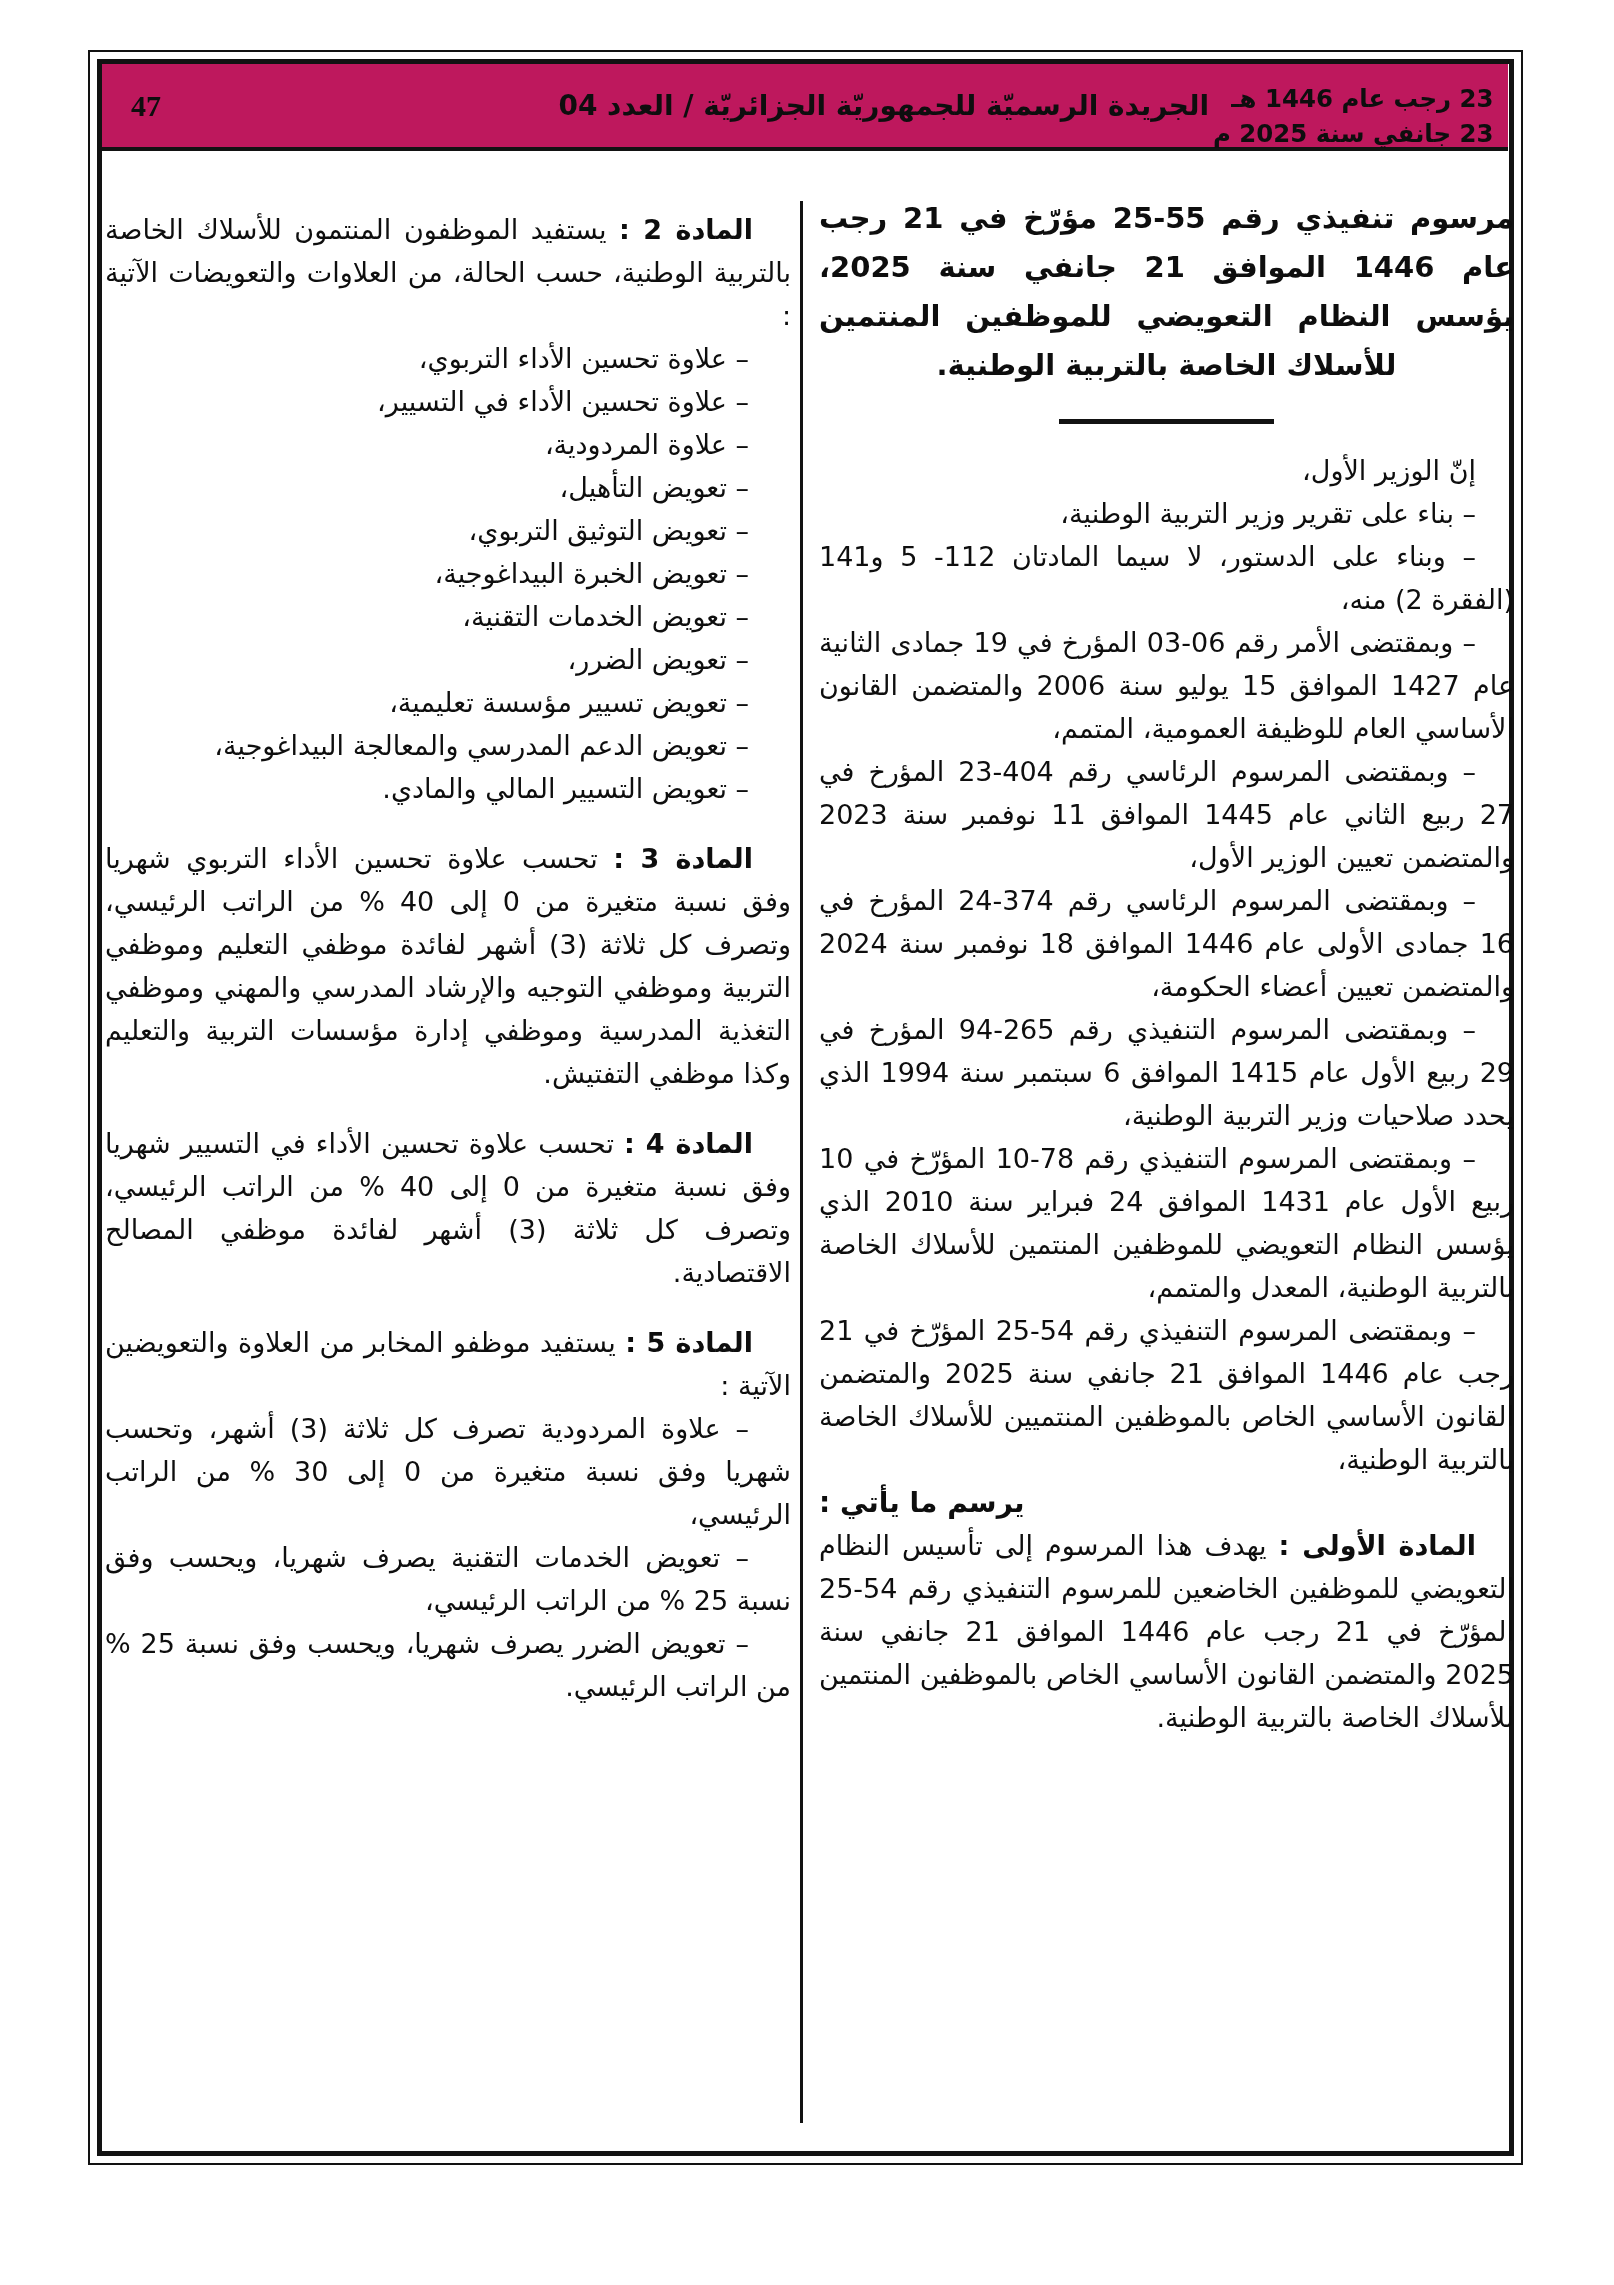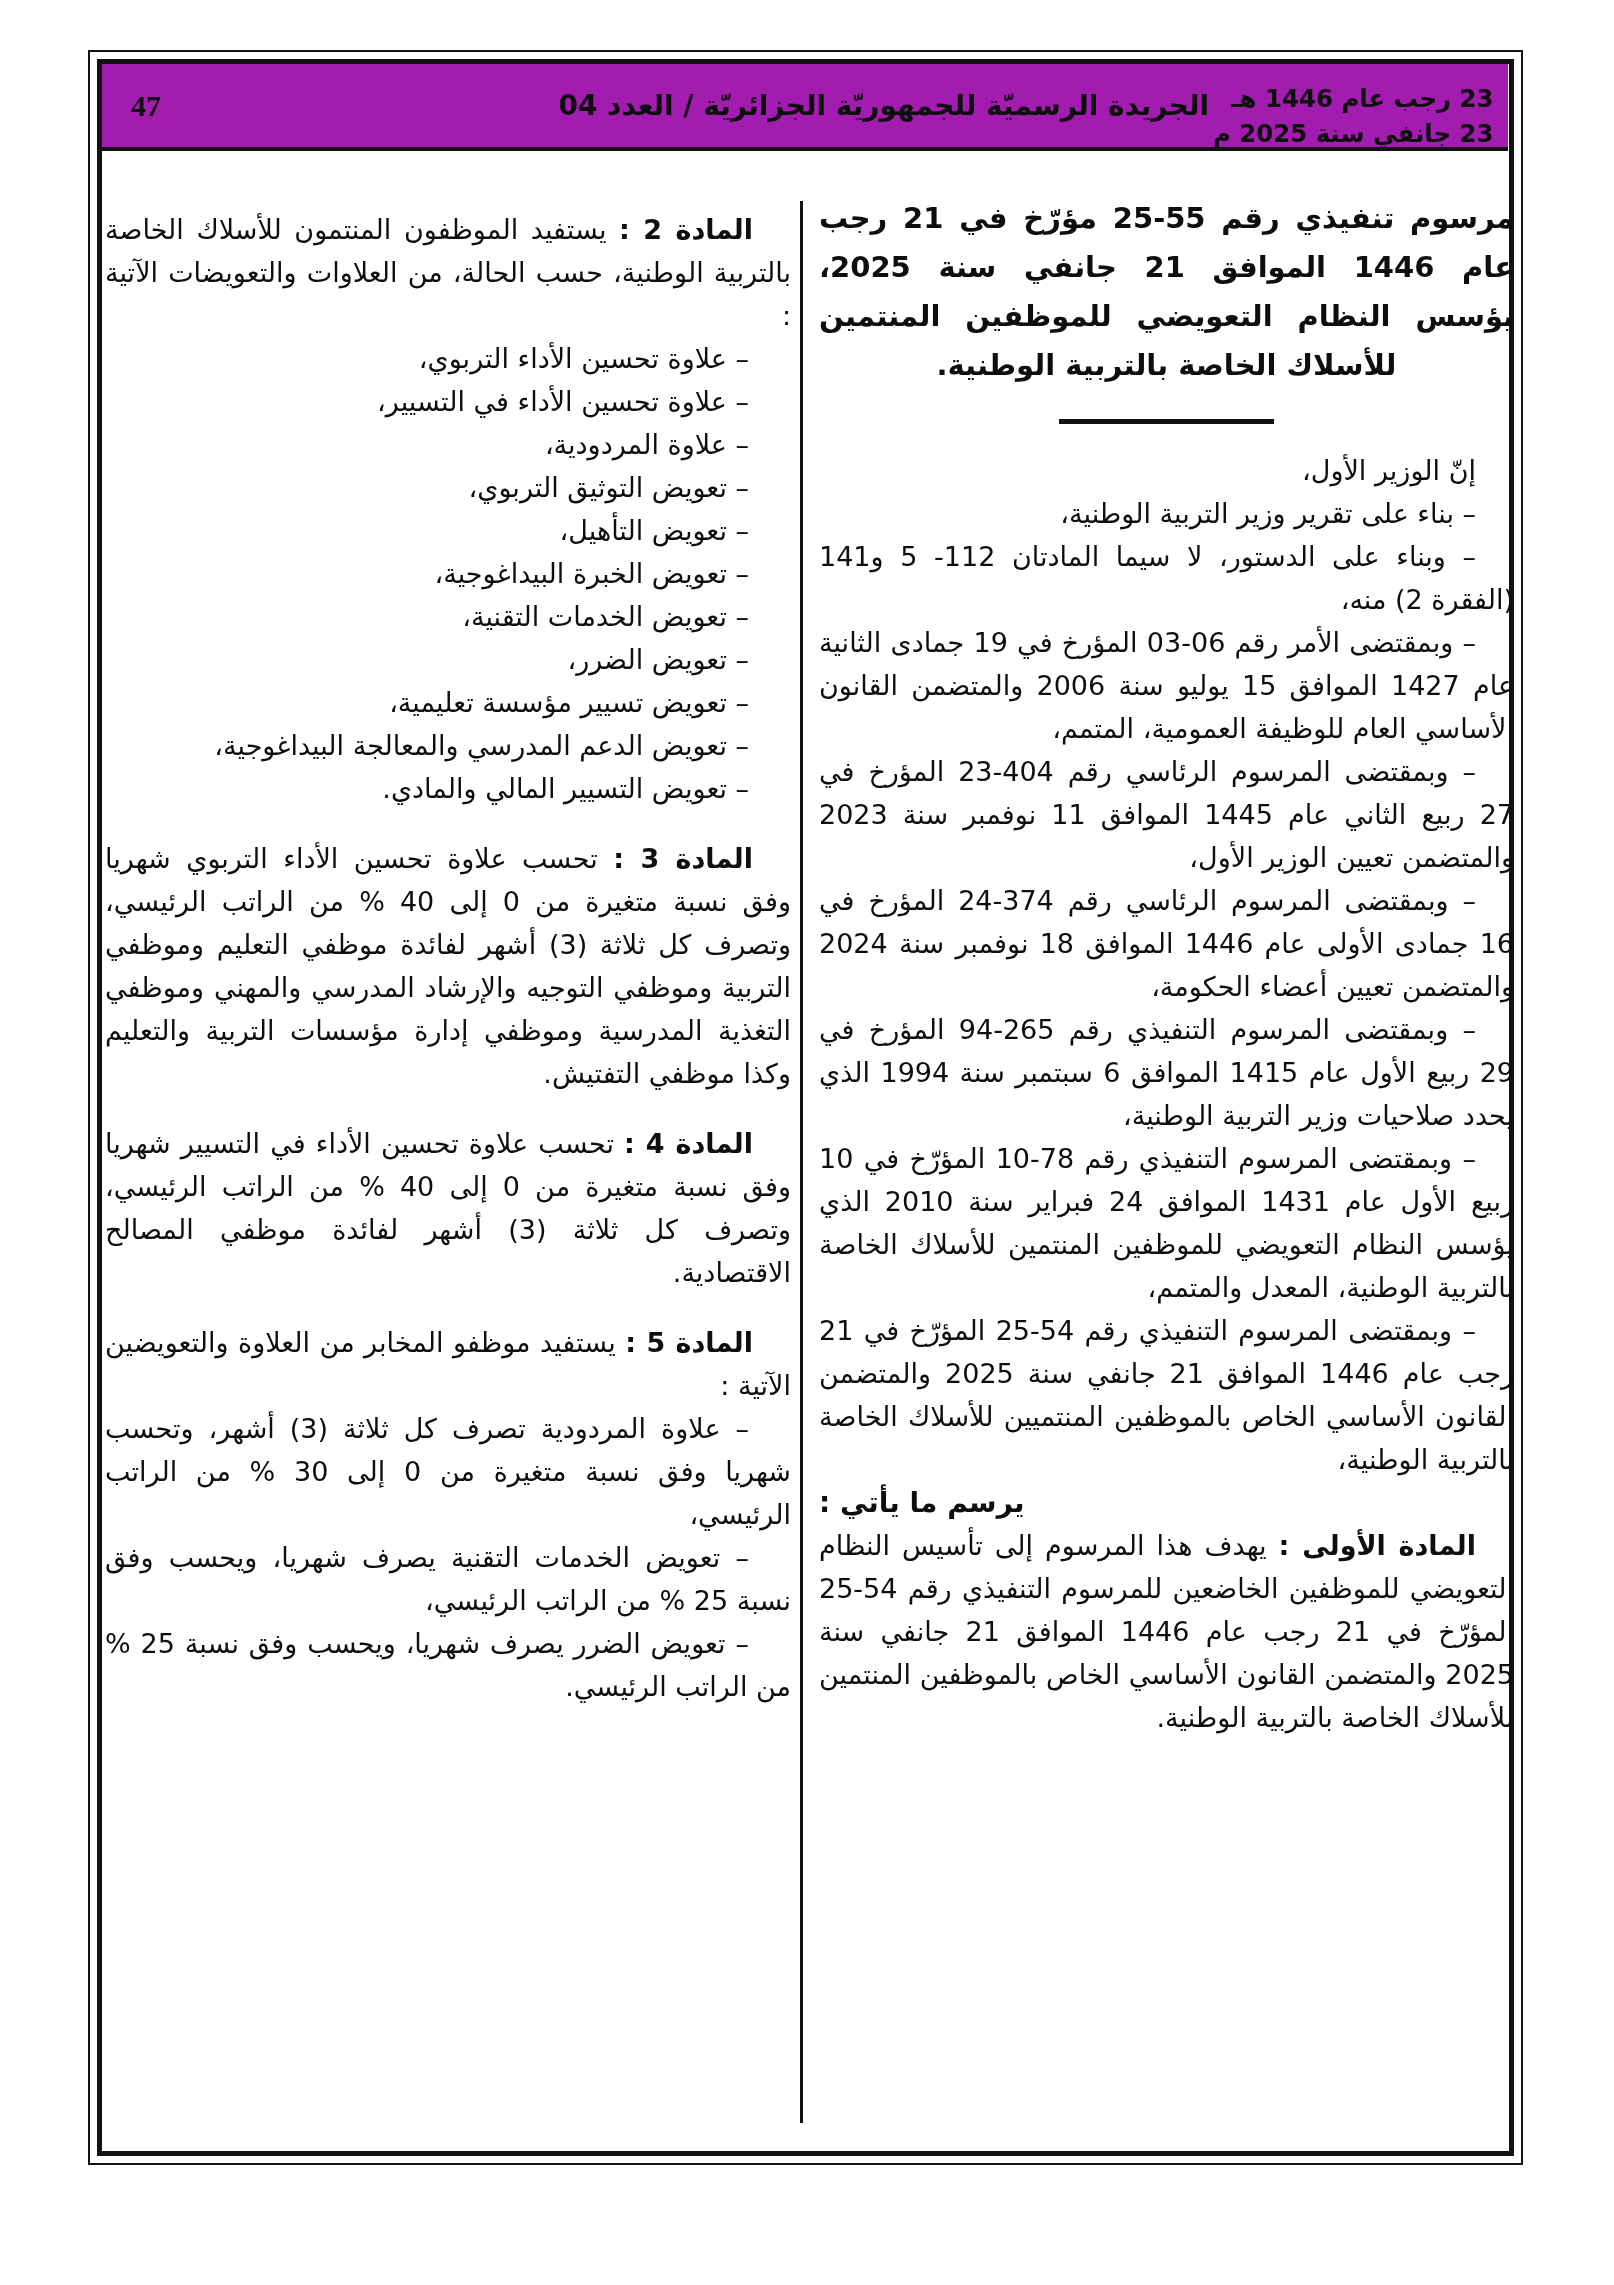--- a/index.html
+++ b/index.html
@@ -15,21 +15,21 @@
   .frame-outer{
     position:absolute;left:88px;top:50px;width:1435px;height:2115px;
     border:2.7px solid #121212;box-sizing:border-box;
   }
   .frame-inner{
     position:absolute;left:97px;top:59px;width:1417px;height:2097px;
     border:5.4px solid #121212;box-sizing:border-box;
   }
   .header{
     position:absolute;left:102px;top:64px;width:1406px;height:87px;
-    background:#a21caf;border-bottom:4.5px solid #121212;box-sizing:border-box;
+    background:#be185d;border-bottom:4.5px solid #121212;box-sizing:border-box;
     display:flex;align-items:center;direction:ltr;
   }
   .page-num{
     width:136px;padding-left:29px;text-align:left;
     font-family:"Liberation Serif", serif;font-weight:bold;font-size:30px;
   }
   .head-title{
     flex:1;text-align:right;direction:rtl;
     font-weight:bold;font-size:28px;
   }
@@ -99,22 +99,22 @@
     <p class="visa">– وبمقتضى المرسوم التنفيذي رقم 54-25 المؤرّخ في 21 رجب عام 1446 الموافق 21 جانفي سنة 2025 والمتضمن القانون الأساسي الخاص بالموظفين المنتميين للأسلاك الخاصة بالتربية الوطنية،</p>
     <p class="enact">يرسم ما يأتي :</p>
     <p class="article"><span class="art-label">المادة الأولى :</span> <span>يهدف هذا المرسوم إلى تأسيس النظام التعويضي للموظفين الخاضعين للمرسوم التنفيذي رقم 54-25 المؤرّخ في 21 رجب عام 1446 الموافق 21 جانفي سنة 2025 والمتضمن القانون الأساسي الخاص بالموظفين المنتمين للأسلاك الخاصة بالتربية الوطنية.</span></p>
   </div>
 
   <div class="col col-left">
     <p class="article"><span class="art-label">المادة 2 :</span> <span>يستفيد الموظفون المنتمون للأسلاك الخاصة بالتربية الوطنية، حسب الحالة، من العلاوات والتعويضات الآتية :</span></p>
     <p class="item">– علاوة تحسين الأداء التربوي،</p>
     <p class="item">– علاوة تحسين الأداء في التسيير،</p>
     <p class="item">– علاوة المردودية،</p>
+    <p class="item">– تعويض التأهيل،</p>
     <p class="item">– تعويض التوثيق التربوي،</p>
-    <p class="item">– تعويض التأهيل،</p>
     <p class="item">– تعويض الخبرة البيداغوجية،</p>
     <p class="item">– تعويض الخدمات التقنية،</p>
     <p class="item">– تعويض الضرر،</p>
     <p class="item">– تعويض تسيير مؤسسة تعليمية،</p>
     <p class="item">– تعويض الدعم المدرسي والمعالجة البيداغوجية،</p>
     <p class="item">– تعويض التسيير المالي والمادي.</p>
     <p class="article"><span class="art-label">المادة 3 :</span> <span>تحسب علاوة تحسين الأداء التربوي شهريا وفق نسبة متغيرة من 0 إلى 40 % من الراتب الرئيسي، وتصرف كل ثلاثة (3) أشهر لفائدة موظفي التعليم وموظفي التربية وموظفي التوجيه والإرشاد المدرسي والمهني وموظفي التغذية المدرسية وموظفي إدارة مؤسسات التربية والتعليم وكذا موظفي التفتيش.</span></p>
     <p class="article"><span class="art-label">المادة 4 :</span> <span>تحسب علاوة تحسين الأداء في التسيير شهريا وفق نسبة متغيرة من 0 إلى 40 % من الراتب الرئيسي، وتصرف كل ثلاثة (3) أشهر لفائدة موظفي المصالح الاقتصادية.</span></p>
     <p class="article"><span class="art-label">المادة 5 :</span> <span>يستفيد موظفو المخابر من العلاوة والتعويضين الآتية :</span></p>
     <p class="item">– علاوة المردودية تصرف كل ثلاثة (3) أشهر، وتحسب شهريا وفق نسبة متغيرة من 0 إلى 30 % من الراتب الرئيسي،</p>

